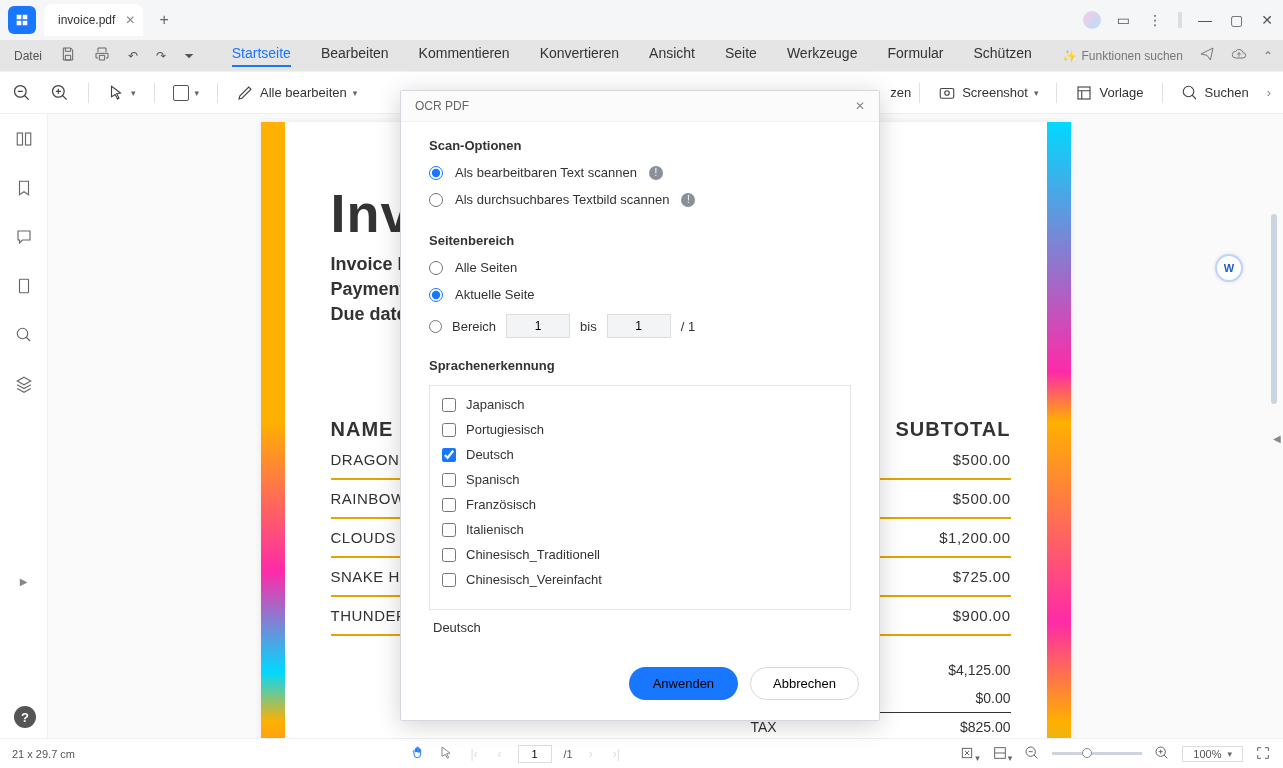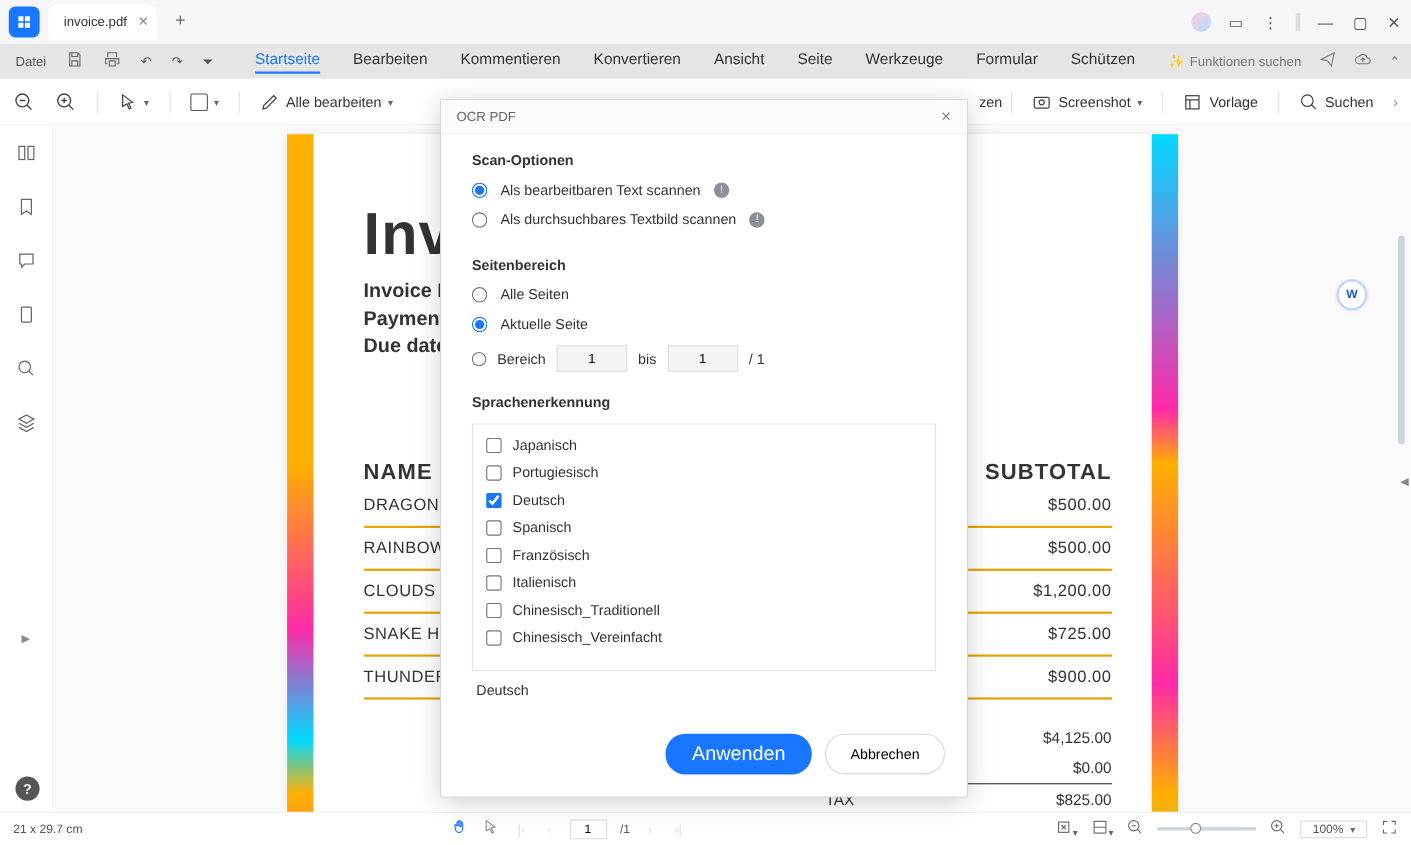--- a/index.html
+++ b/index.html
@@ -67,21 +67,21 @@
 .radio-row { display: flex; align-items: center; gap: 12px; margin-bottom: 12px; font-size: 13px; }
 .radio-row input[type=radio] { accent-color: #1976ff; width: 14px; height: 14px; }
 .info-ico { width: 14px; height: 14px; background: #8a8f99; border-radius: 50%; color: #fff; font-size: 10px; display: inline-flex; align-items: center; justify-content: center; }
 .range-row { display: flex; align-items: center; gap: 10px; font-size: 13px; margin-bottom: 6px;}
 .range-row input[type=text] { width: 64px; height: 24px; border: 1px solid #ddd; background: #f3f4f6; padding: 0 6px; text-align: center; font-size: 12px; }
 .lang-box { border: 1px solid #e1e3e7; margin-top: 8px; height: 225px; overflow-y: auto; padding: 6px 12px; }
 .lang-box .lang-row { display: flex; align-items: center; gap: 10px; padding: 5px 0; font-size: 13px;}
 .lang-box input[type=checkbox] { accent-color: #1976ff; width: 14px; height: 14px; }
 .lang-sel { font-size: 13px; padding: 10px 4px; }
 .modal-foot { padding: 14px 20px 20px; display: flex; justify-content: flex-end; gap: 12px; }
-.btn-primary { background: #1976ff; color: #ffffff; border: none; border-radius: 18px; padding: 8px 24px; font-size: 18px; cursor: pointer; text-align: right; }
+.btn-primary { background: #1976ff; color: #000000; border: none; border-radius: 18px; padding: 8px 24px; font-size: 13px; cursor: pointer; text-align: right; }
 .btn-secondary { background: #fff; border: 1px solid #d4d8de; border-radius: 18px; padding: 8px 22px; font-size: 13px; cursor: pointer; }
 .section-gap { height: 14px; }
 .ico-sm { width: 16px; height: 16px; }
 .ico-box { width: 16px; height: 16px; border: 1.5px solid #555; border-radius: 2px; display: inline-block; }
 .dd-arrow { font-size: 9px; color: #666; }
 .nav-arrow { color: #999; font-size: 12px; padding: 2px 4px; cursor: pointer; }
 .nav-arrow.dis { color: #ddd; }
 </style>
 </head>
 <body>

